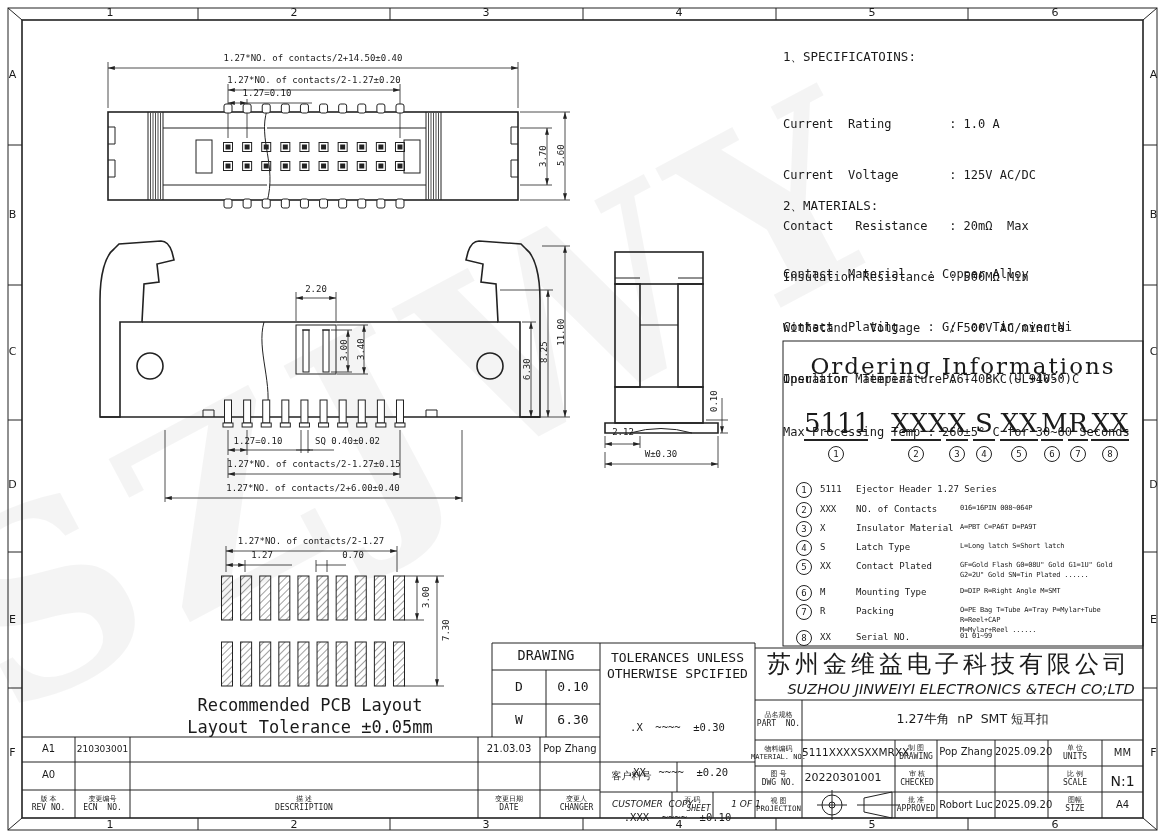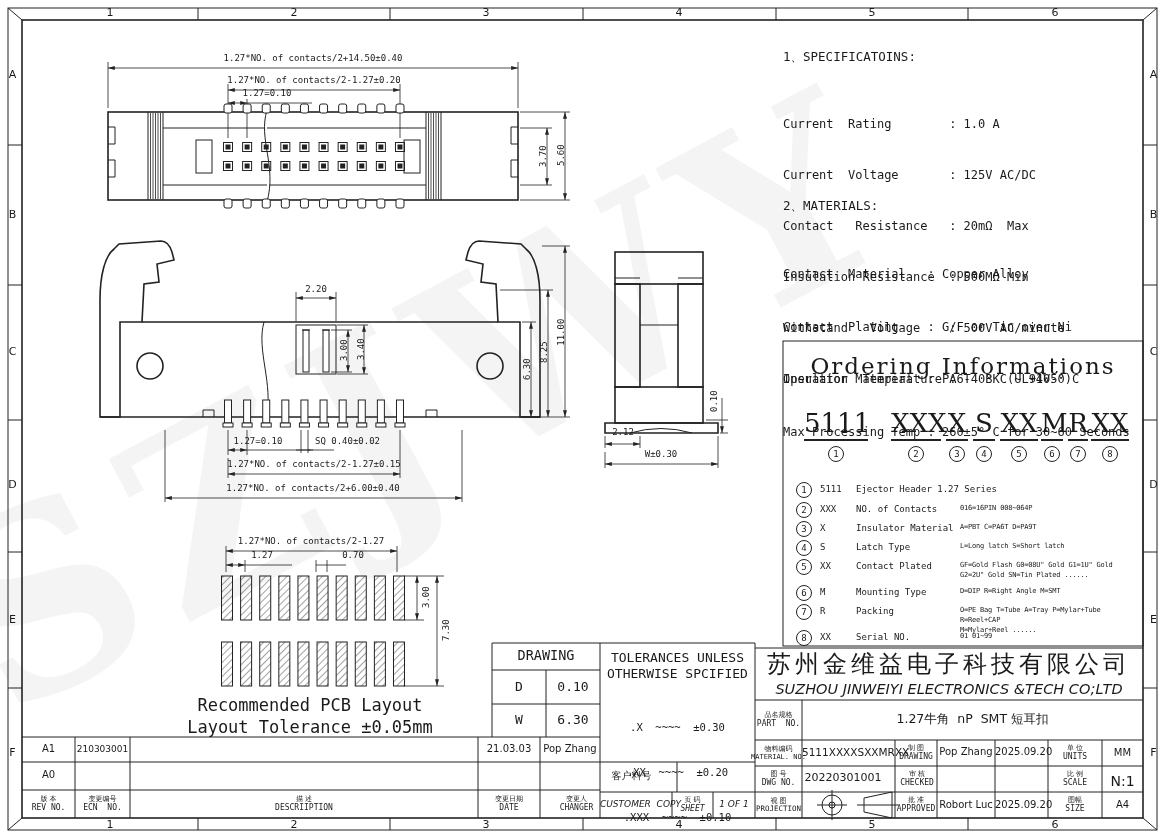--- a/index.html
+++ b/index.html
@@ -2,21 +2,21 @@
 <html><head>
 <meta charset="utf-8">
 <style>
   html,body{margin:0;padding:0;background:#888;}
   #sheet{position:relative;width:1165px;height:838px;background:#fff;overflow:hidden;
          font-family:"DejaVu Sans Mono",monospace;color:#1a1a1a;}
   .t{position:absolute;white-space:pre;line-height:1.15;}
   .ctr{text-align:center;}
   .serif{font-family:"DejaVu Serif",serif;}
   .sans{font-family:"DejaVu Sans","Liberation Sans",sans-serif;}
-  .b{font-weight:normal;} .i{font-style:italic;}
+  .b{font-weight:normal;} .i{font-style:italic;margin-left:12px;}
   .dim{font-size:9px;}
   .rt{transform:rotate(-90deg);}
   .lines div{white-space:pre;}
   .lbl2{display:flex;flex-direction:column;align-items:center;justify-content:center;}
   .lbl2 .cn{font-size:7px;font-family:"DejaVu Sans",sans-serif;}
   .lbl2 .en{font-size:8px;}
   .circ{display:inline-flex;width:14px;height:14px;border:1px solid #222;border-radius:50%;
         align-items:center;justify-content:center;font-size:9px;line-height:13px;}
   .seg{position:absolute;top:408px;text-align:center;}
   .seg .code{display:block;font-family:"DejaVu Serif",serif;font-size:26px;line-height:30px;

